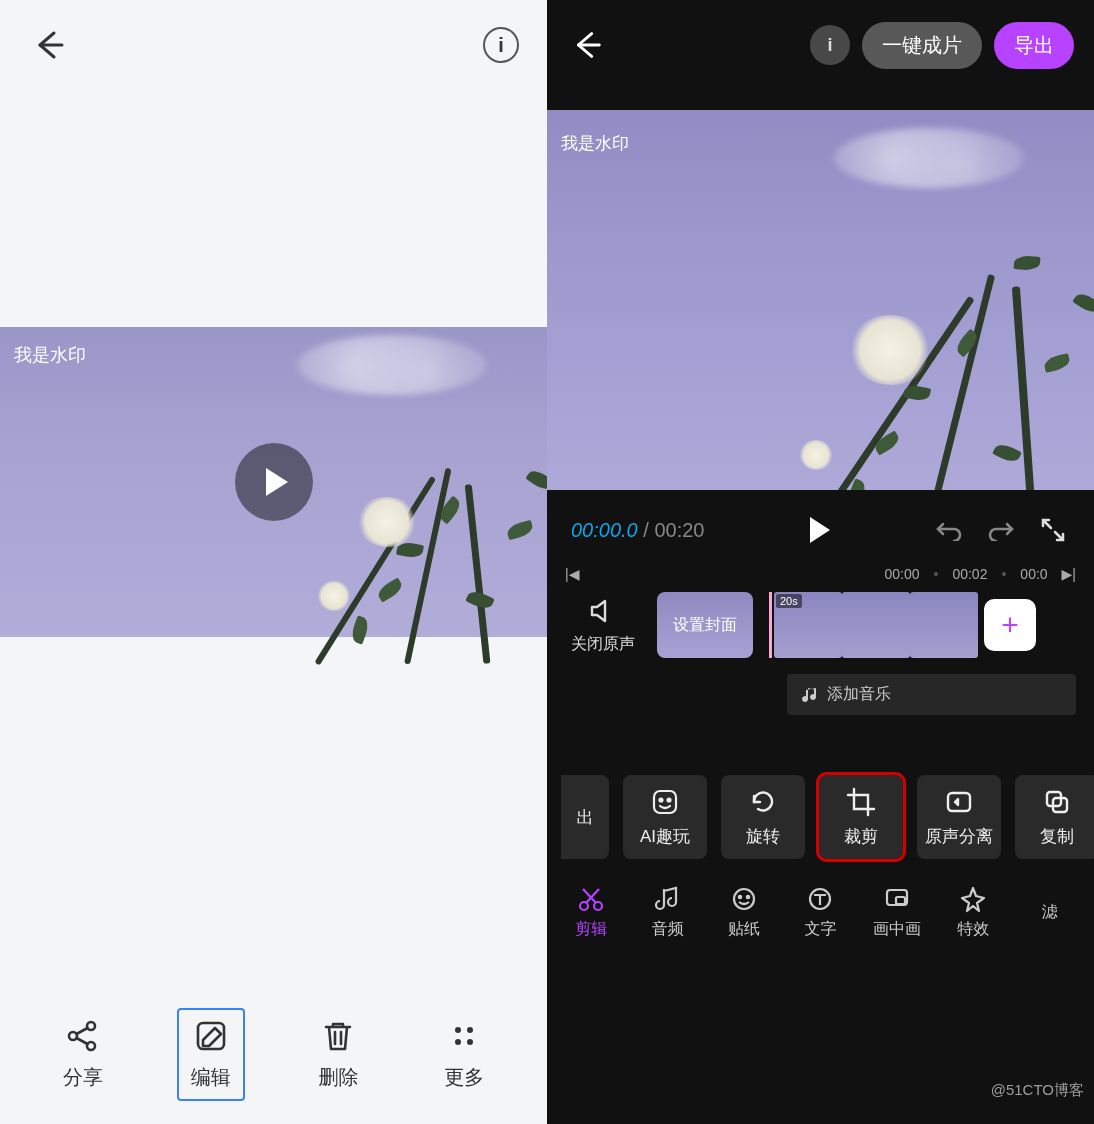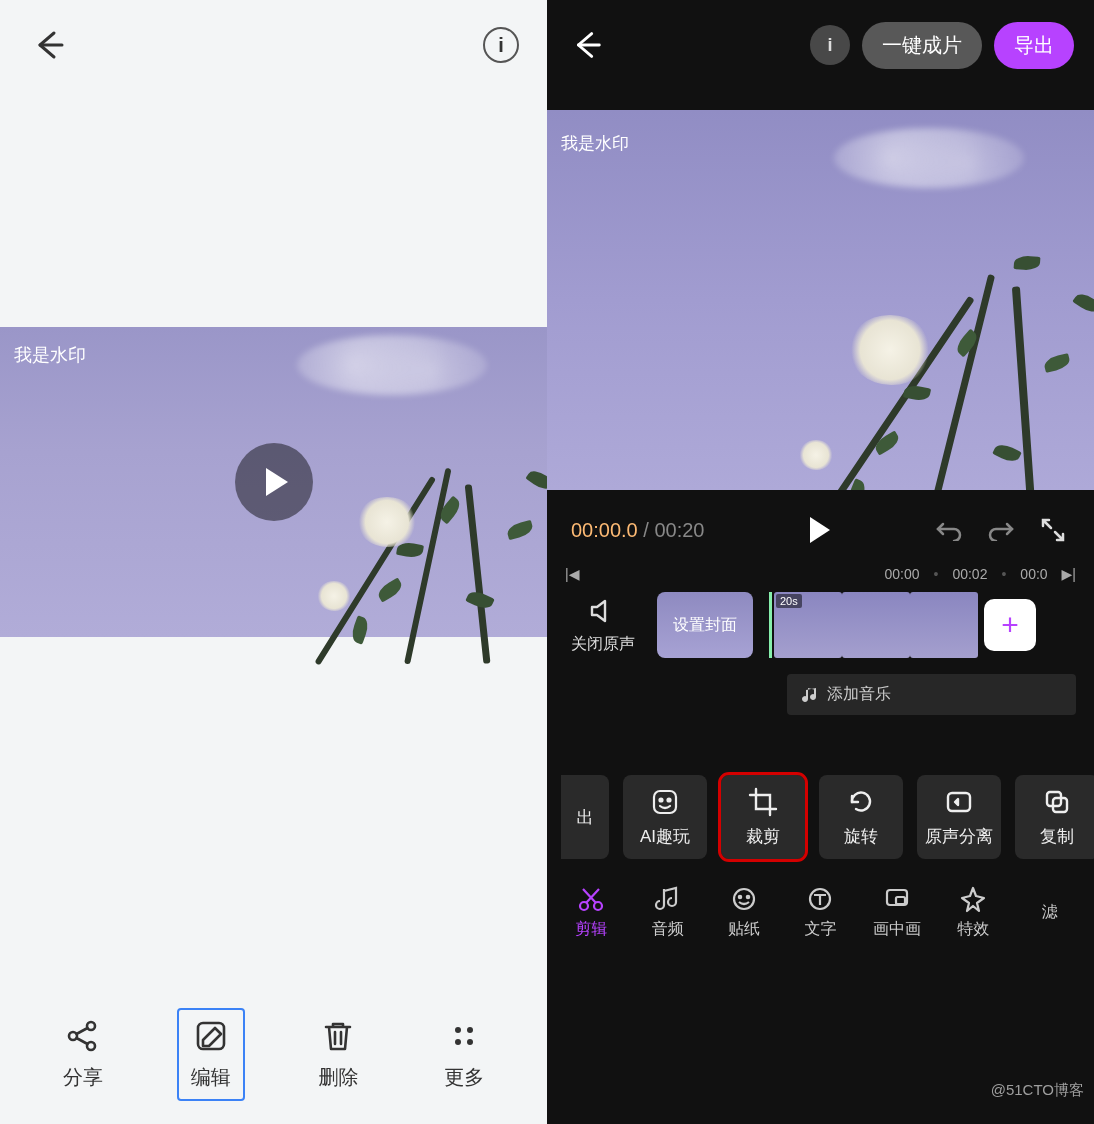--- a/index.html
+++ b/index.html
@@ -21,34 +21,34 @@
   .tab { display:flex; flex-direction:column; align-items:center; gap:10px; font-size:20px; color:#333; padding:8px 12px; }
   .tab.boxed { border:2px solid #3b82f6; border-radius:4px; }
   .r-header { height:90px; display:flex; align-items:center; padding:0 20px; gap:12px; }
   .r-header .back-arrow { color:#fff; margin-right:auto; }
   .pill { border-radius:24px; padding:10px 20px; font-size:20px; white-space:nowrap; }
   .pill-info { width:40px; height:40px; border-radius:50%; background:#484848; display:flex; align-items:center; justify-content:center; color:#ddd; font-size:18px; font-weight:bold;}
   .pill-gray { background:#585858; color:#fff; }
   .pill-purple { background:#b742ff; color:#fff; }
   .r-preview { height:380px; margin:20px 0 10px; background:linear-gradient(180deg,#918dc4 0%, #a19cd0 50%, #aea9d8 100%); position:relative; overflow:hidden;}
   .r-controls { height:60px; display:flex; align-items:center; padding:0 24px; gap:18px; color:#ccc; font-size:20px;}
-  .r-time .cur { color:#fdba74; }
+  .r-time .cur { color:#0ea5e9;font-style:italic; }
   .r-time .dur { color:#888; }
   .ctrl-play { margin-left:auto; margin-right:auto; }
   .ctrl-play::after { content:""; border-left:20px solid #fff; border-top:13px solid transparent; border-bottom:13px solid transparent; display:block; margin-left:4px;}
   .ctrl-icon { width:34px; height:30px; color:#888; display:flex; align-items:center; justify-content:center;}
   .timeline { padding:6px 0 4px; }
   .tick-row { display:flex; align-items:center; padding:0 18px; font-size:14px; color:#aaa; }
   .tick-row .skip { margin-right:auto;}
   .tick { margin:0 14px; }
   .dot { color:#555; }
   .clip-row { display:flex; align-items:center; gap:16px; padding:10px 18px; }
   .mute-col { display:flex; flex-direction:column; align-items:center; gap:8px; font-size:16px; color:#ddd; width:76px;}
   .cover-btn { width:96px; height:66px; border-radius:8px; background:linear-gradient(180deg,#8e8ac0,#a7a2d4); color:#fff; font-size:16px; display:flex; align-items:center; justify-content:center; }
-  .clips { flex:1; display:flex; gap:0; position:relative; border-left:3px solid #86efac; padding-left:2px;}
+  .clips { flex:1; display:flex; gap:0; position:relative; border-left:3px solid #f9a8d4; padding-left:2px;}
   .clip { width:68px; height:66px; background:linear-gradient(180deg,#8a86c0,#a49fce); border-radius:3px; position:relative; }
   .clip .dur-badge { position:absolute; top:2px; left:2px; background:rgba(0,0,0,0.5); color:#fff; font-size:11px; padding:1px 4px; border-radius:2px;}
   .add-clip { width:52px; height:52px; border-radius:10px; background:#fff; color:#b742ff; display:flex; align-items:center; justify-content:center; font-size:30px; margin-left:6px; align-self:center;}
   .music-row { margin:6px 18px 0 240px; background:#272727; border-radius:4px; padding:10px 14px; font-size:16px; color:#ccc; display:flex; align-items:center; gap:8px;}
   .tool-row { display:flex; gap:14px; padding:56px 14px 14px; overflow:hidden;}
   .tool { min-width:84px; height:84px; background:#2a2a2a; border-radius:8px; display:flex; flex-direction:column; align-items:center; justify-content:center; gap:8px; color:#eee; font-size:17px; }
   .tool.boxed { outline:3px solid #d40000; outline-offset:0; }
   .tool.half-left { min-width:48px; border-top-left-radius:0; border-bottom-left-radius:0; }
   .cat-row { display:flex; justify-content:space-around; align-items:center; padding:12px 6px 18px; }
   .cat { display:flex; flex-direction:column; align-items:center; gap:6px; font-size:16px; color:#ccc; width:68px;}
@@ -231,32 +231,32 @@
       </div>
       <div class="tool">
         <svg width="30" height="30" viewBox="0 0 30 30" fill="none" stroke="#eee" stroke-width="2.2">
             <rect x="4" y="4" width="22" height="22" rx="6"></rect>
             <circle cx="11" cy="13" r="1.5" fill="#eee"></circle>
             <circle cx="19" cy="13" r="1.5" fill="#eee"></circle>
             <path d="M10 19 Q15 23 20 19" stroke-linecap="round"></path>
           </svg>
         <span>AI趣玩</span>
       </div>
-      <div class="tool boxed">
-        <svg width="30" height="30" viewBox="0 0 30 30" fill="none" stroke="#eee" stroke-width="2.4" stroke-linecap="round">
-            <path d="M8 2 V22 H28 M2 8 H22 V28"></path>
-          </svg>
-        <span>裁剪</span>
-      </div>
       <div class="tool">
         <svg width="30" height="30" viewBox="0 0 30 30" fill="none" stroke="#eee" stroke-width="2.4" stroke-linecap="round">
             <path d="M6 15 A9 9 0 1 1 10 22"></path>
             <path d="M6 9 V15 H12"></path>
           </svg>
         <span>旋转</span>
+      </div>
+      <div class="tool boxed">
+        <svg width="30" height="30" viewBox="0 0 30 30" fill="none" stroke="#eee" stroke-width="2.4" stroke-linecap="round">
+            <path d="M8 2 V22 H28 M2 8 H22 V28"></path>
+          </svg>
+        <span>裁剪</span>
       </div>
       <div class="tool">
         <svg width="30" height="30" viewBox="0 0 30 30" fill="none" stroke="#eee" stroke-width="2.4" stroke-linecap="round" stroke-linejoin="round">
             <rect x="4" y="6" width="22" height="18" rx="4"></rect>
             <path d="M11 15 L14 12 L14 18 Z" fill="#eee"></path>
           </svg>
         <span>原声分离</span>
       </div>
       <div class="tool">
         <svg width="30" height="30" viewBox="0 0 30 30" fill="none" stroke="#eee" stroke-width="2.4" stroke-linecap="round">

